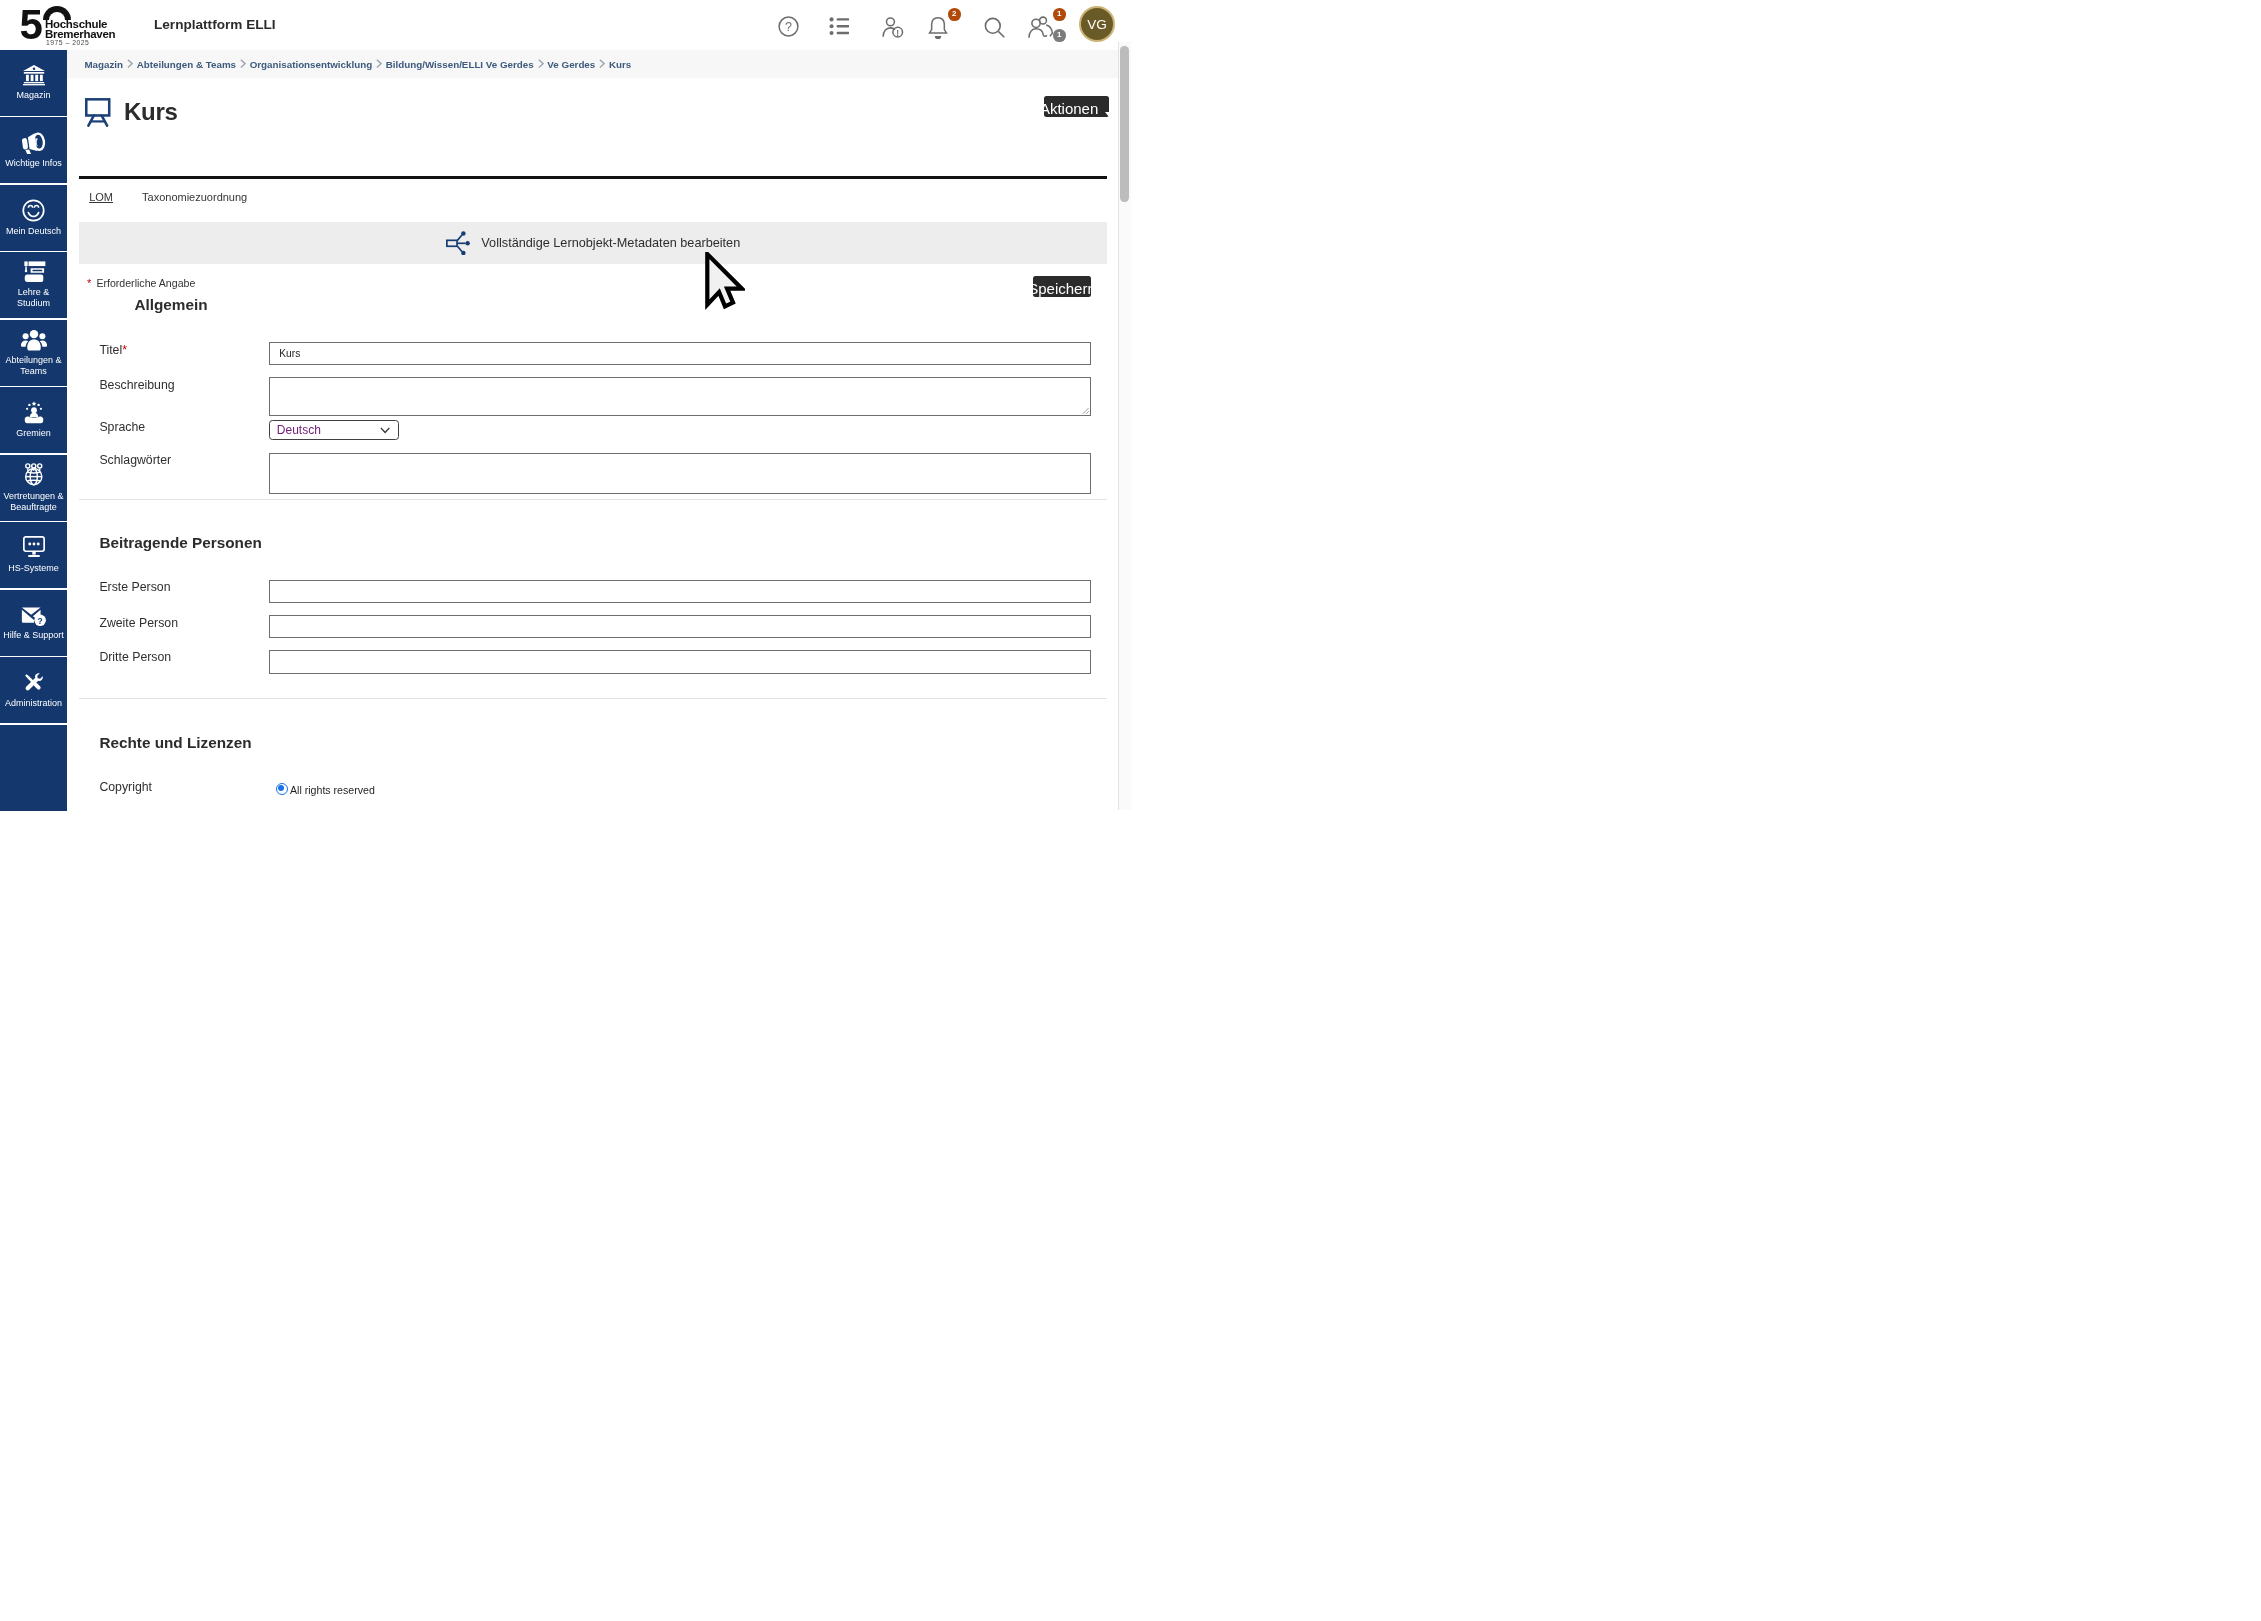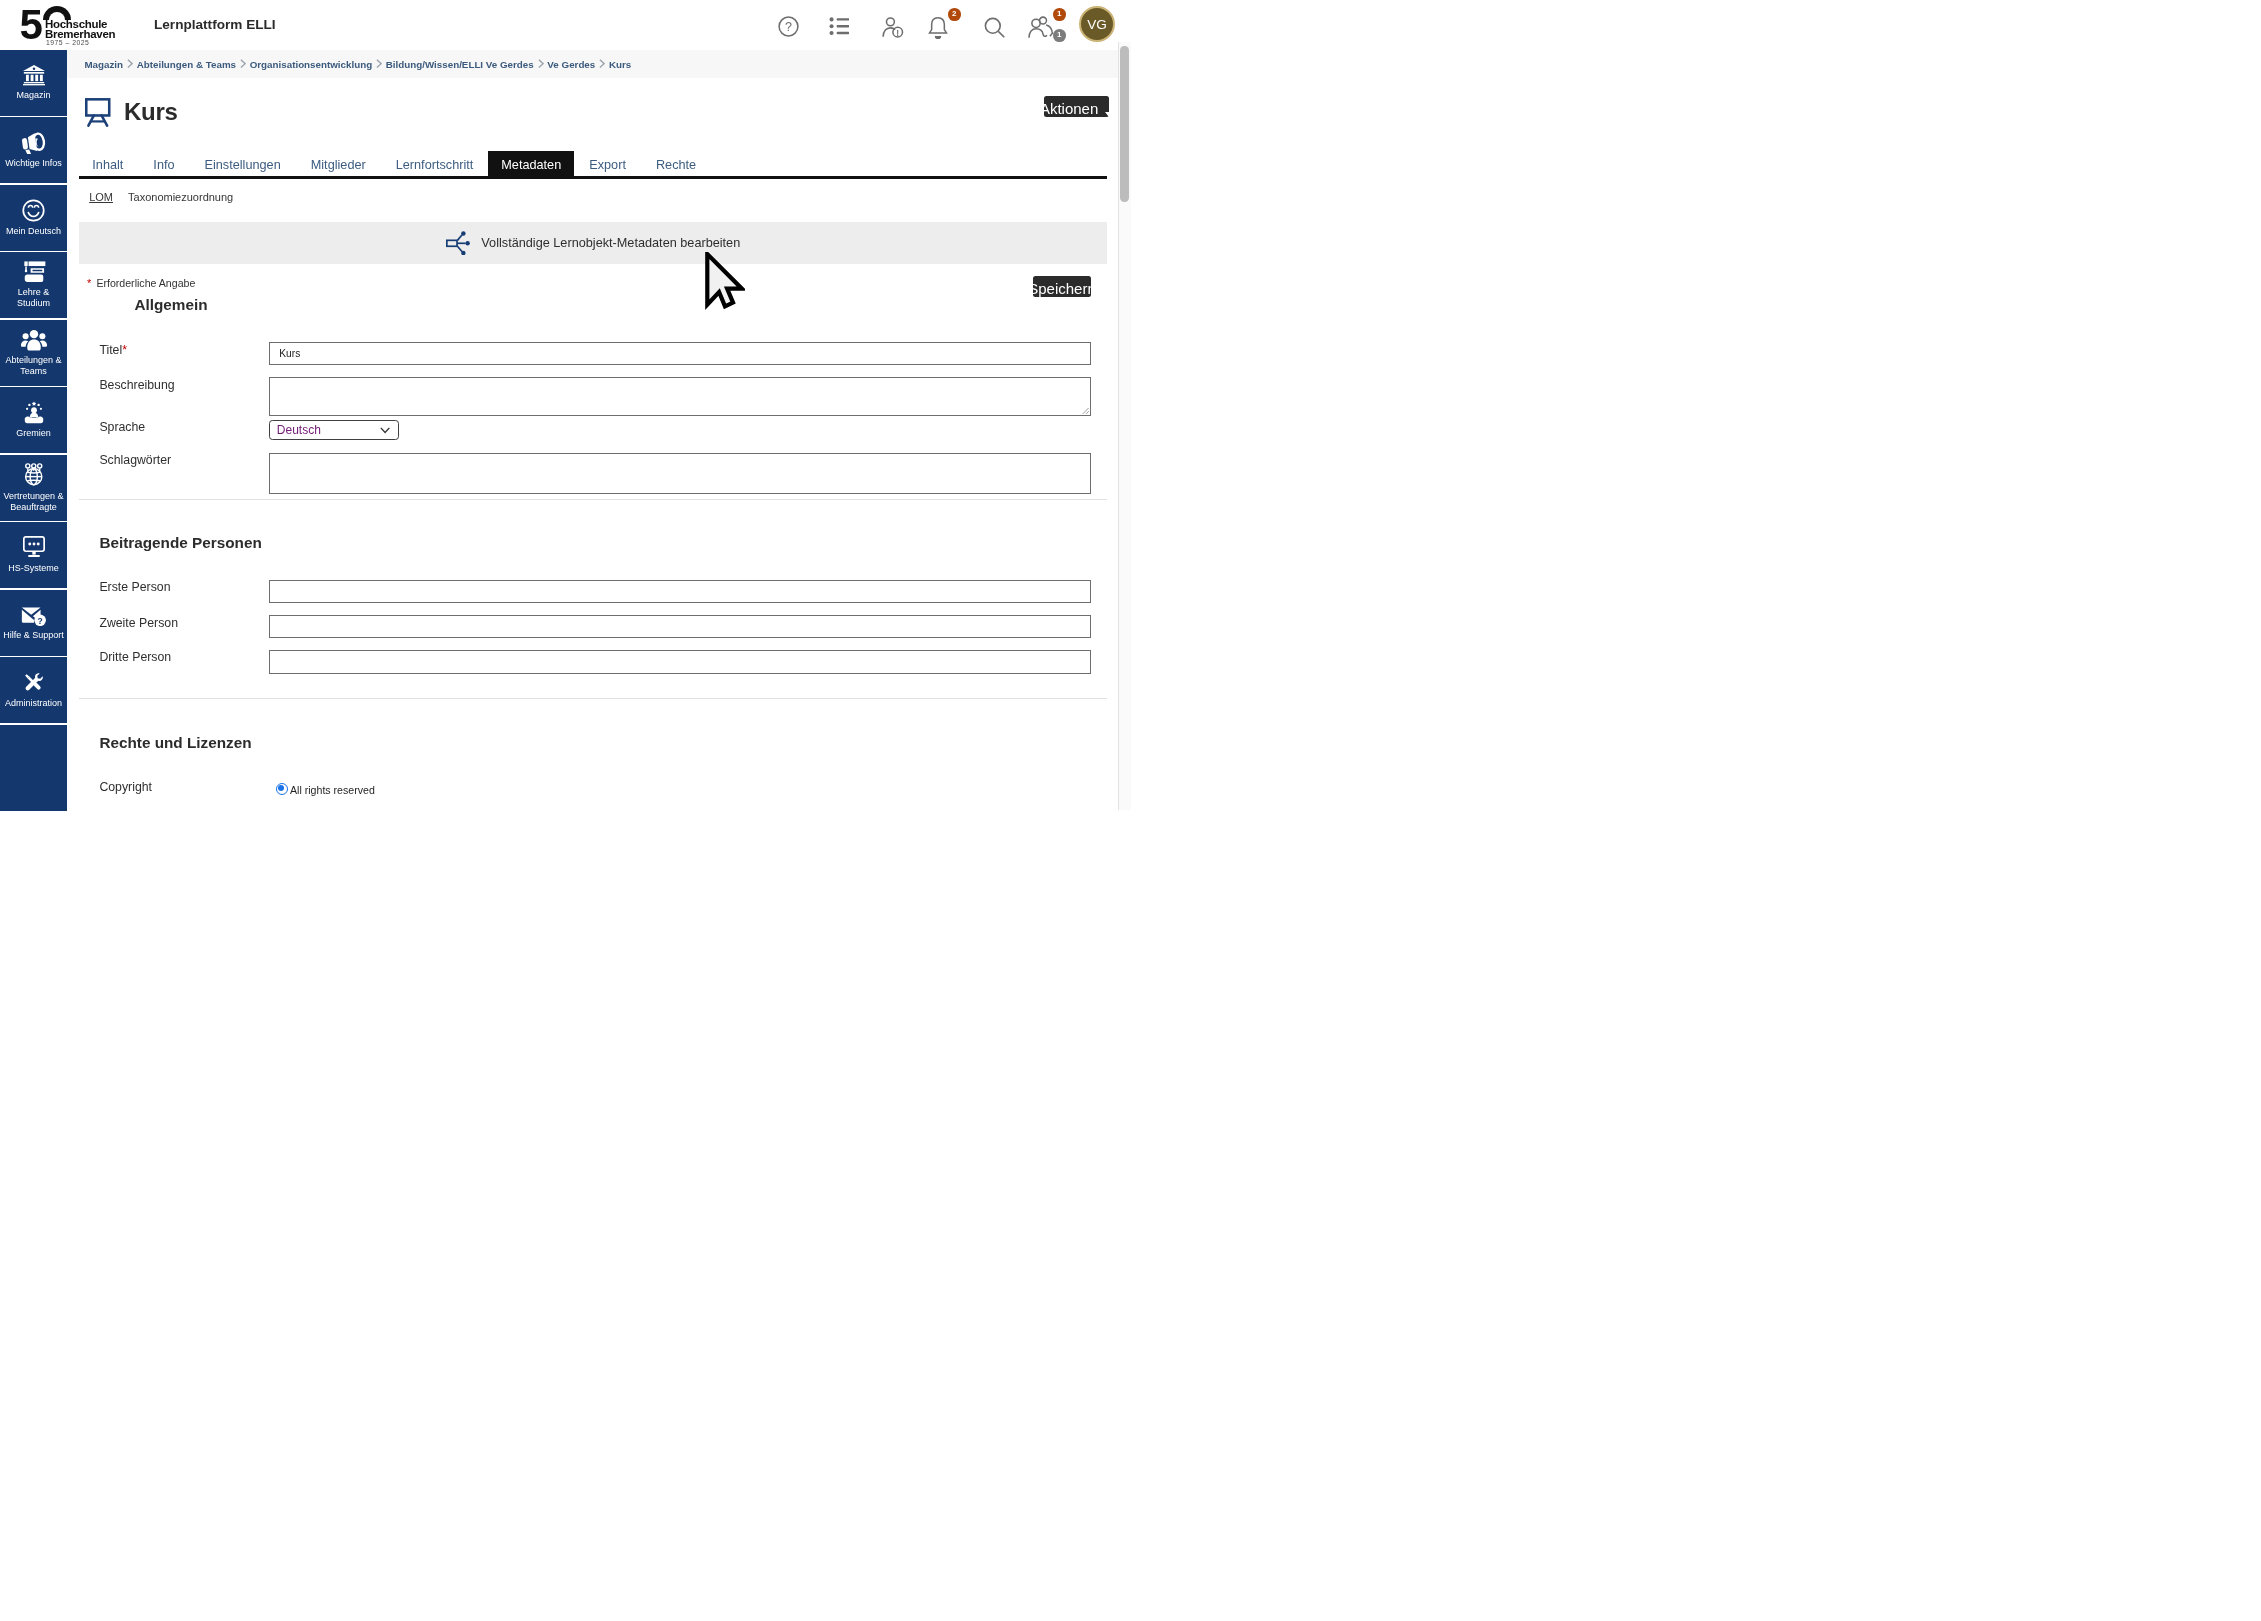--- a/index.html
+++ b/index.html
@@ -41,21 +41,21 @@
 #btn-aktionen{left:965px;top:18px;width:65px;height:21px;}
 #btn-aktionen .caret{width:0;height:0;border-left:4.2px solid transparent;border-right:4.2px solid transparent;
   border-top:5.1px solid #fff;margin-left:6.8px;margin-top:0.8px;}
 #btn-speichern{left:954px;top:198px;width:58px;height:21px;}
 
 #tabs{position:absolute;left:-1.7px;top:73px;height:27px;display:flex;}
 #tabs .tab{padding:0 15px;font-size:12.7px;color:#3c5c80;display:flex;align-items:center;}
 #tabs .tab.active{background:#111;color:#fff;padding:0 13px;}
 #tabline{position:absolute;left:0;top:98px;width:1028px;height:2.5px;background:#111;}
 #subtabs{position:absolute;left:10.2px;top:113px;font-size:11px;color:#363636;}
-#subtabs .st1{text-decoration:underline;margin-right:15px;}
+#subtabs .st1{text-decoration:underline;margin-right:29px;}
 
 #banner{position:absolute;left:0;top:144px;width:1028px;height:42px;background:#ededed;
   display:flex;align-items:center;justify-content:center;}
 #banner .txt{font-size:12.7px;color:#2e2e2e;margin-left:11px;}
 #cursor{position:absolute;left:626px;top:174px;}
 
 #reqrow{position:absolute;left:8px;top:199px;font-size:10.6px;color:#333;}
 #reqrow .star{color:#c20000;margin-right:5.1px;font-size:11px;}
 .h3{position:absolute;left:20.4px;font-size:15.3px;font-weight:bold;color:#2c2c2c;}
 .flabel{position:absolute;left:20.4px;font-size:12.3px;color:#2f2f2f;}
@@ -290,30 +290,20 @@
   <svg id="titleicon" width="25.5" height="29" viewBox="0 0 30 34" fill="none" stroke="#1c4078">
       <rect x="1.5" y="1.5" width="27" height="19" stroke-width="3"></rect>
       <path d="M10.5 20.5 L4 32.5 M19.5 20.5 L26 32.5" stroke-width="3" stroke-linecap="round"></path>
       <line x1="6.5" y1="27.5" x2="23.5" y2="27.5" stroke-width="2.6"></line>
     </svg>
   <div id="pgtitle">Kurs</div>
   <div class="btn" id="btn-aktionen">
       <span>Aktionen</span>
       <span class="caret"></span>
     </div>
-  <div id="tabs">
-    <div class="tab">Inhalt</div>
-    <div class="tab">Info</div>
-    <div class="tab">Einstellungen</div>
-    <div class="tab">Mitglieder</div>
-    <div class="tab">Lernfortschritt</div>
-    <div class="tab active">Metadaten</div>
-    <div class="tab">Export</div>
-    <div class="tab">Rechte</div>
-  </div>
   <div id="tabline"></div>
   <div id="subtabs"><span class="st1">LOM</span><span>Taxonomiezuordnung</span></div>
   <div id="banner">
     <svg width="24.6" height="24.6" viewBox="0 0 29 29">
         <g stroke="#173d75" fill="#173d75">
           <rect x="1" y="11" width="12" height="7" fill="none" stroke-width="2"></rect>
           <circle cx="25.5" cy="14.5" r="2.6" stroke="none"></circle>
           <circle cx="20.5" cy="3" r="2.6" stroke="none"></circle>
           <circle cx="20.5" cy="26" r="2.6" stroke="none"></circle>
           <line x1="13" y1="14.5" x2="23" y2="14.5" stroke-width="2"></line>

